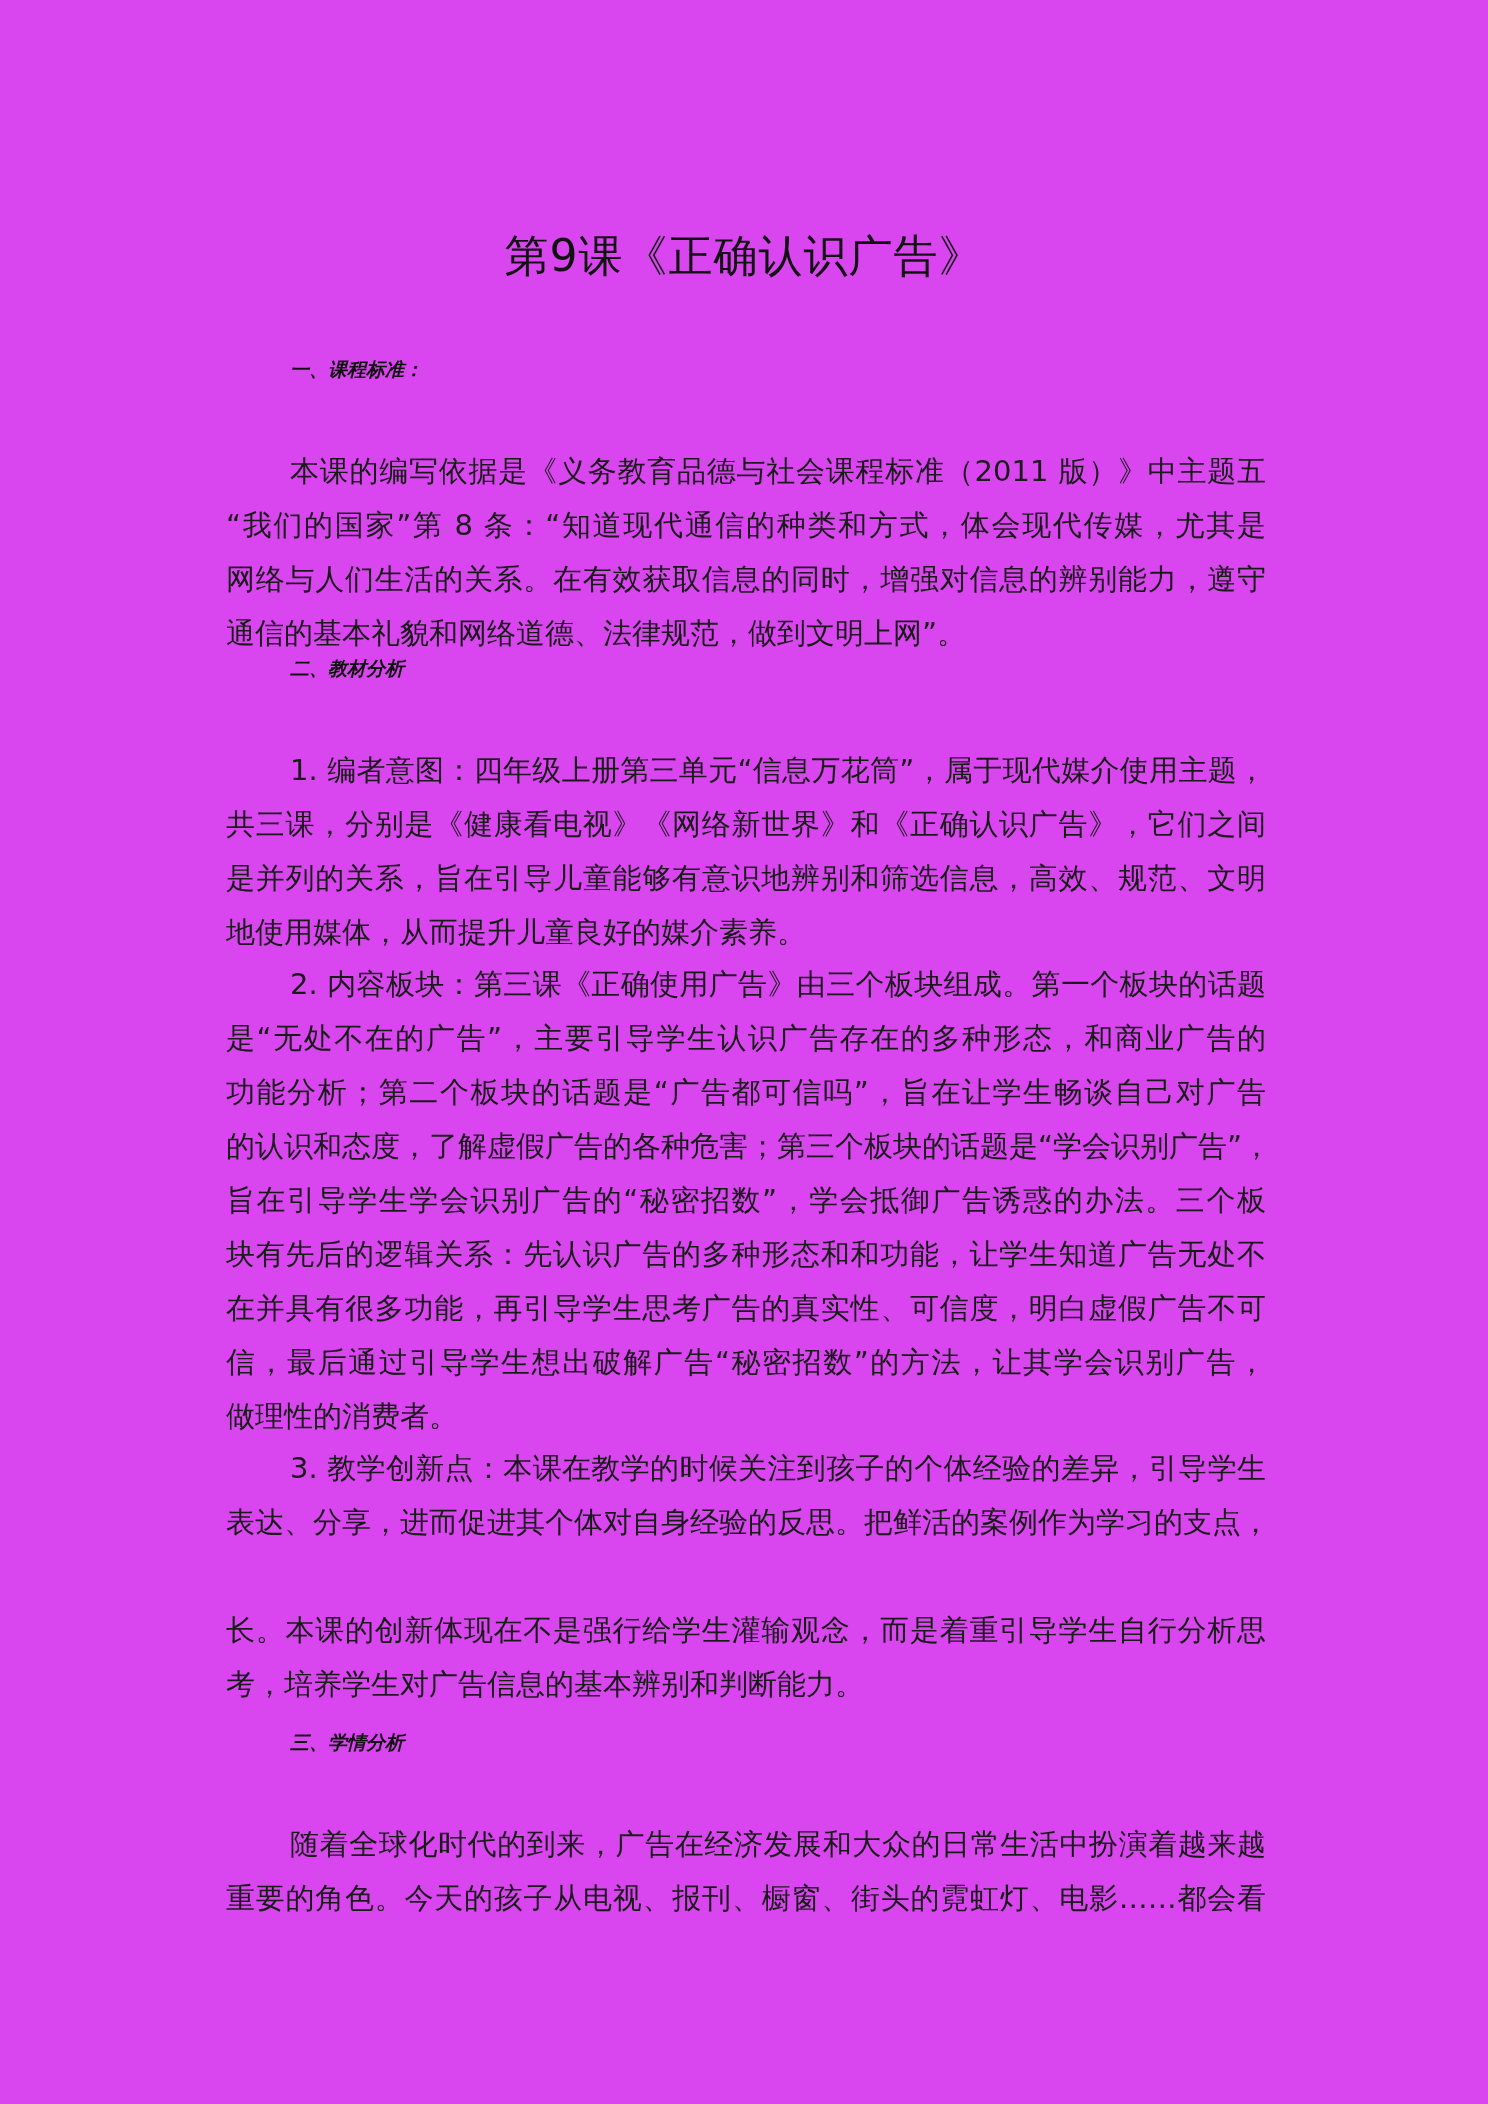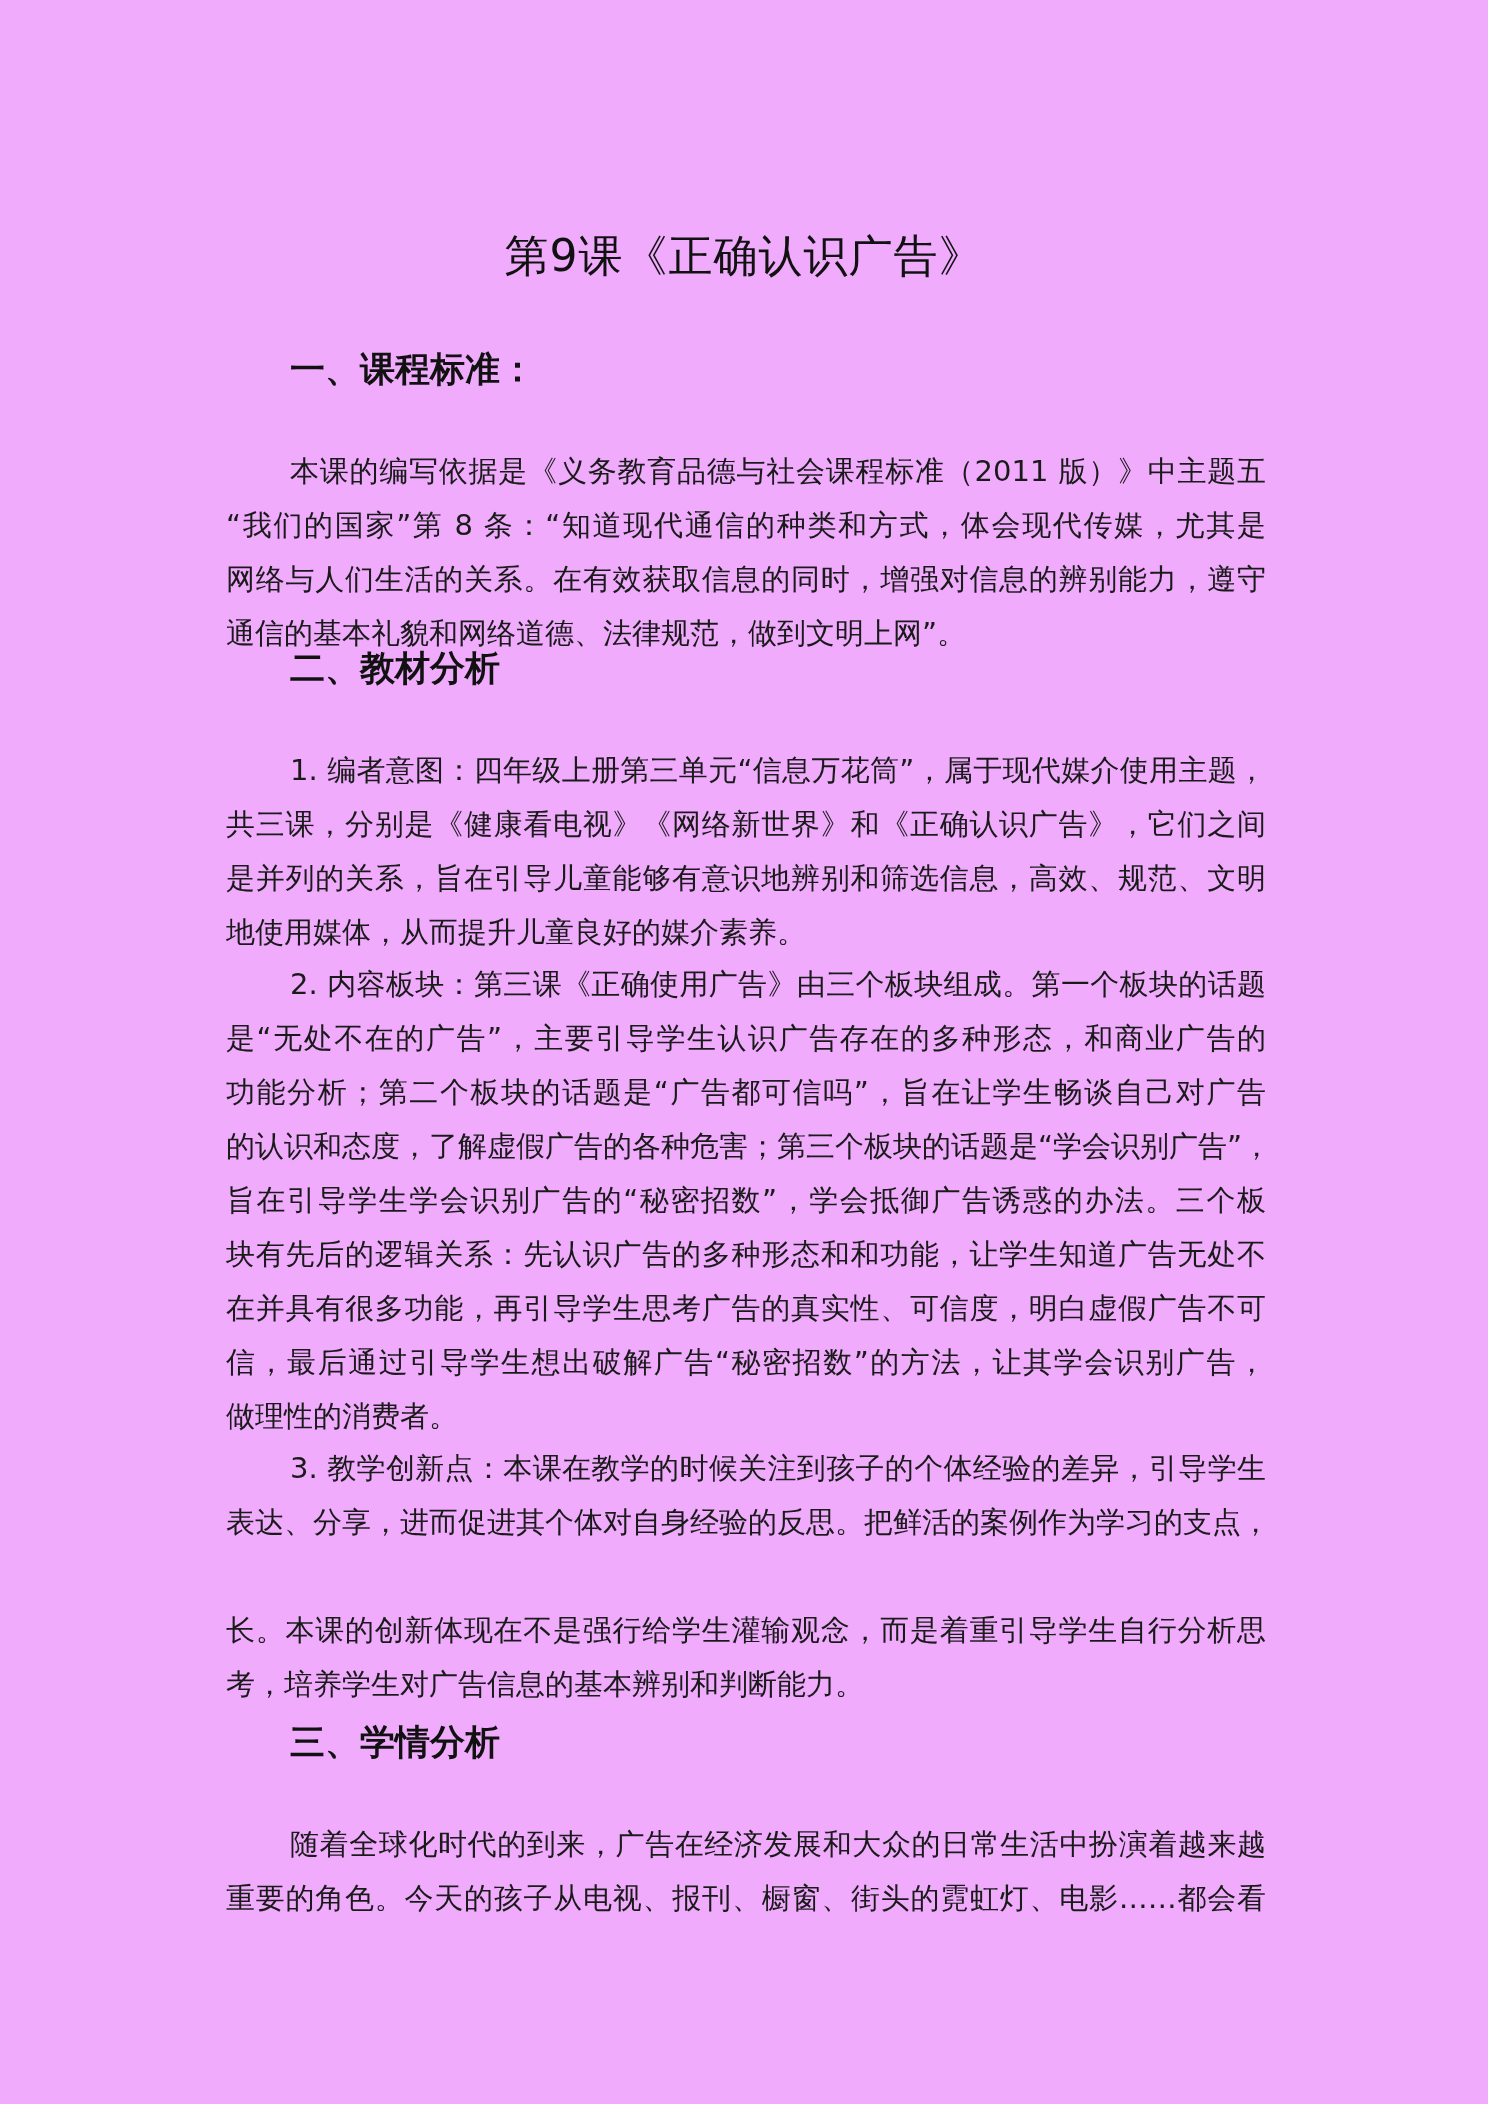--- a/index.html
+++ b/index.html
@@ -1,21 +1,21 @@
 <!DOCTYPE html>
 <html><head>
 <meta charset="utf-8">
 <style>
   html, body { margin: 0; padding: 0; background: #ffffff; }
   body { width: 1488px; height: 2104px; position: relative; overflow: hidden;
          font-family: "DejaVu Sans", "Liberation Sans", sans-serif; color: #1a1a1a; }
-  .page { position: absolute; left: 0; top: 0; width: 1488px; height: 2104px; background: #f0abfc; }
+  .page { position: absolute; left: 0; top: 0; width: 1488px; height: 2104px; background: #d946ef; }
   .title { position: absolute; left: 0; width: 1488px; top: 228px; text-align: center;
            font-size: 44px; line-height: 56px; font-weight: normal; color: #111; letter-spacing: 1px; }
-  .heading { position: absolute; left: 290px; font-size: 35px; line-height: 40px; font-weight: bold; color: #111; }
+  .heading { position: absolute; left: 290px; font-size: 19px; line-height: 40px; font-weight: bold; color: #111; font-style: italic; }
   .line { position: absolute; left: 226px; width: 1040px; font-size: 29px; line-height: 40px;
           white-space: nowrap; color: #1a1a1a; text-align: justify; text-align-last: justify; overflow: visible; margin-top: 14px; }
   .line.indent { left: 290px; width: 976px; }
   .line.last { text-align-last: left; }
 </style>
 </head>
 <body>
 
 <div class="page">
 

